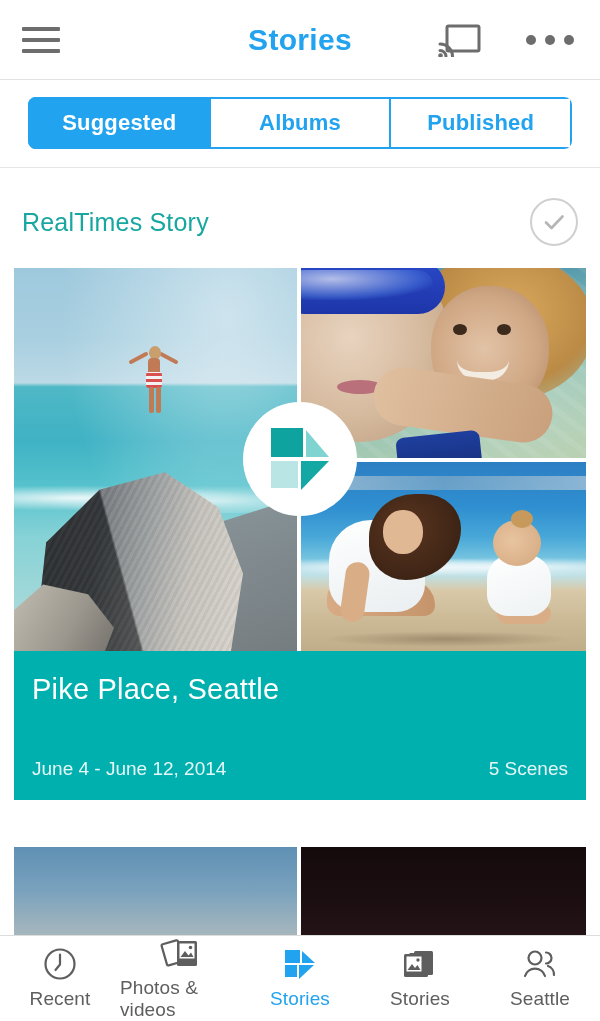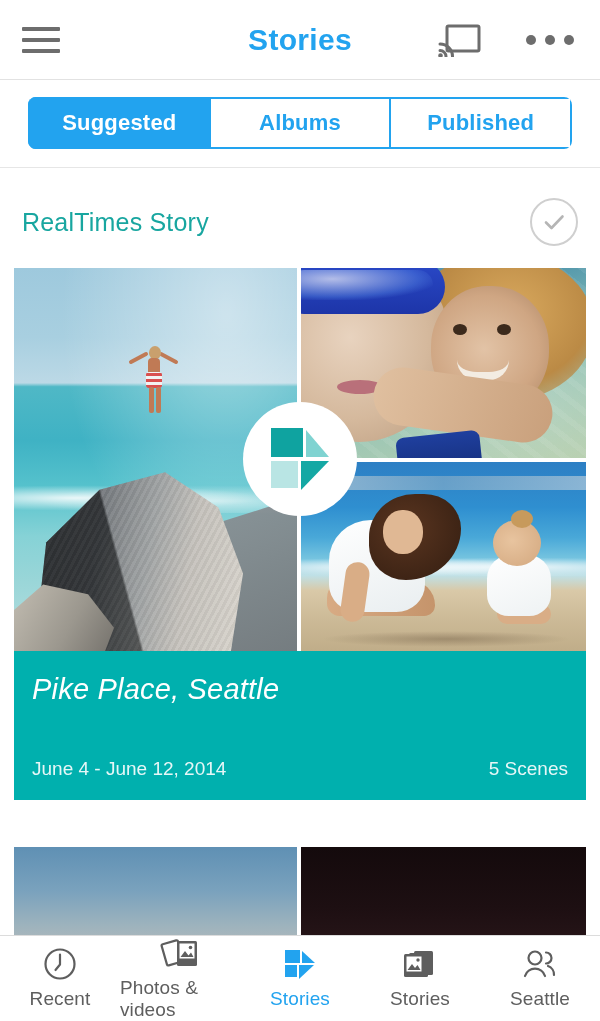--- a/index.html
+++ b/index.html
@@ -338,21 +338,20 @@
   .caption {
     background: #00b0ae;
     padding: 22px 18px 20px 18px;
   }
   .caption-title {
     color: #ffffff;
     font-size: 29px;
     font-weight: 400;
     letter-spacing: .2px;
     margin-bottom: 12px;
-    font-style: italic;
   }
   .caption-meta {
     display: flex; align-items: flex-end;
   }
   .caption-date {
     color: #e6f7f7; font-size: 19px;
   }
   .caption-scenes {
     margin-left: auto; color: #e6f7f7; font-size: 19px; margin-top: 40px;
   }

